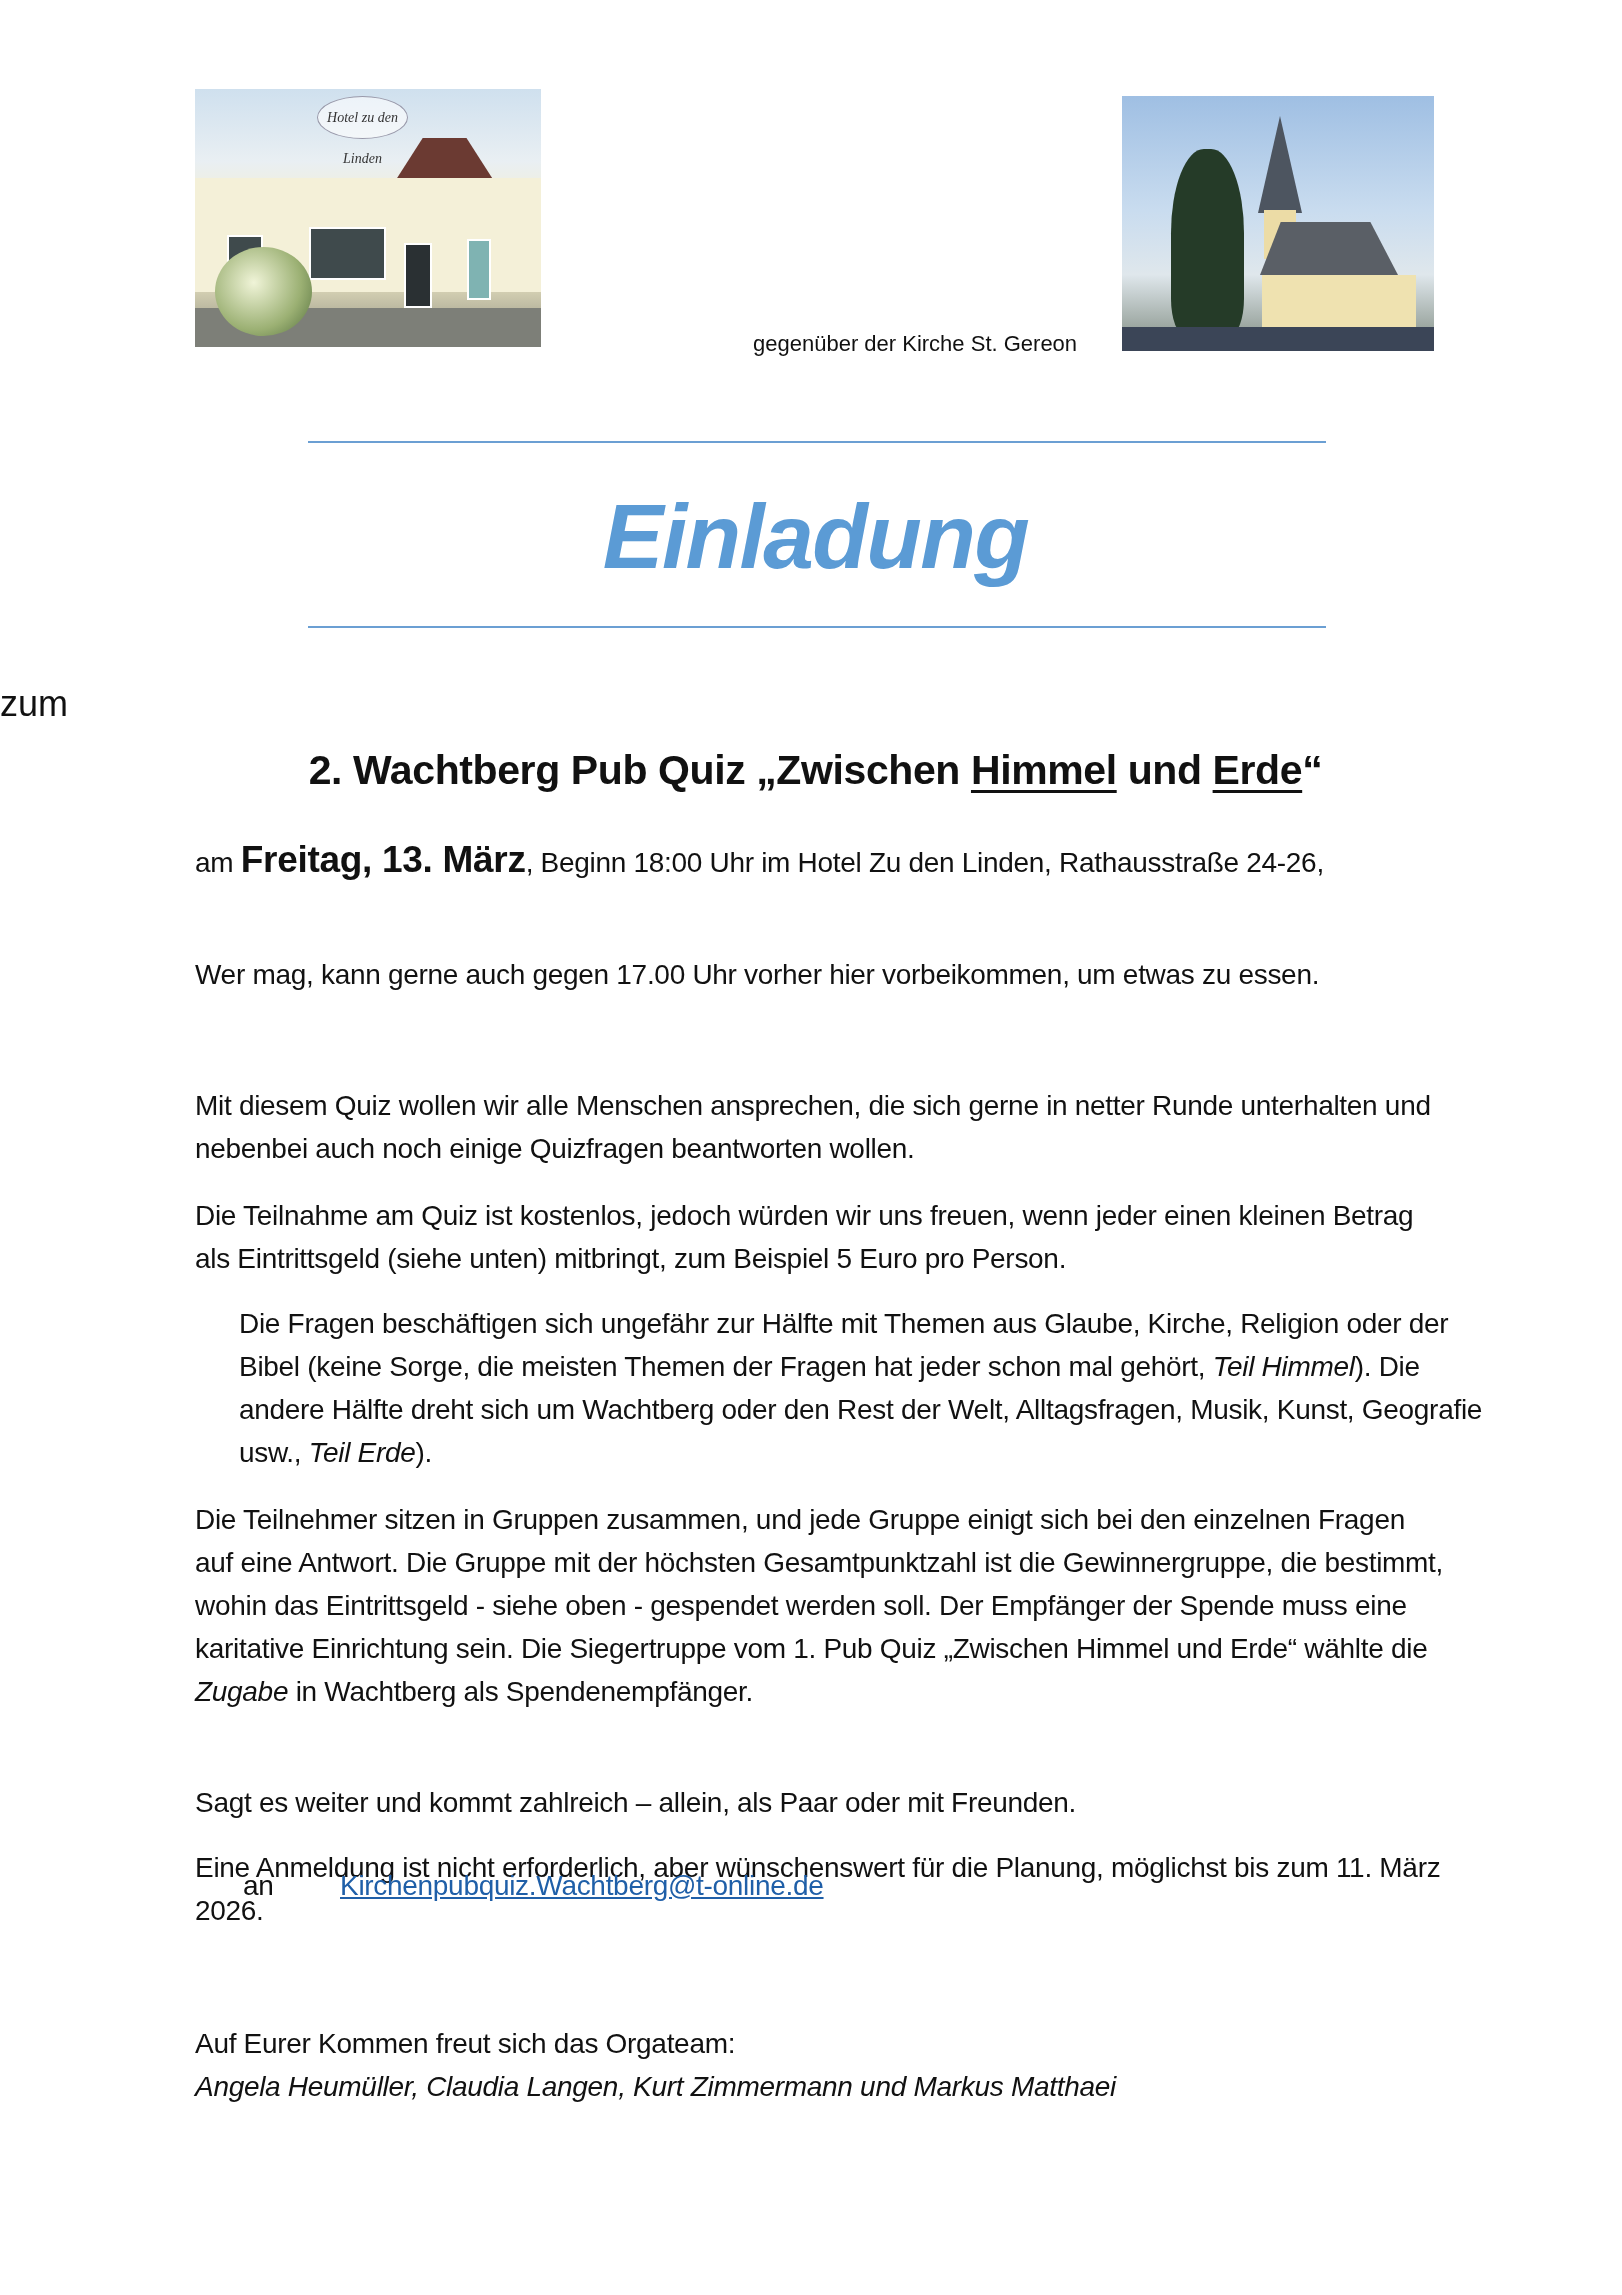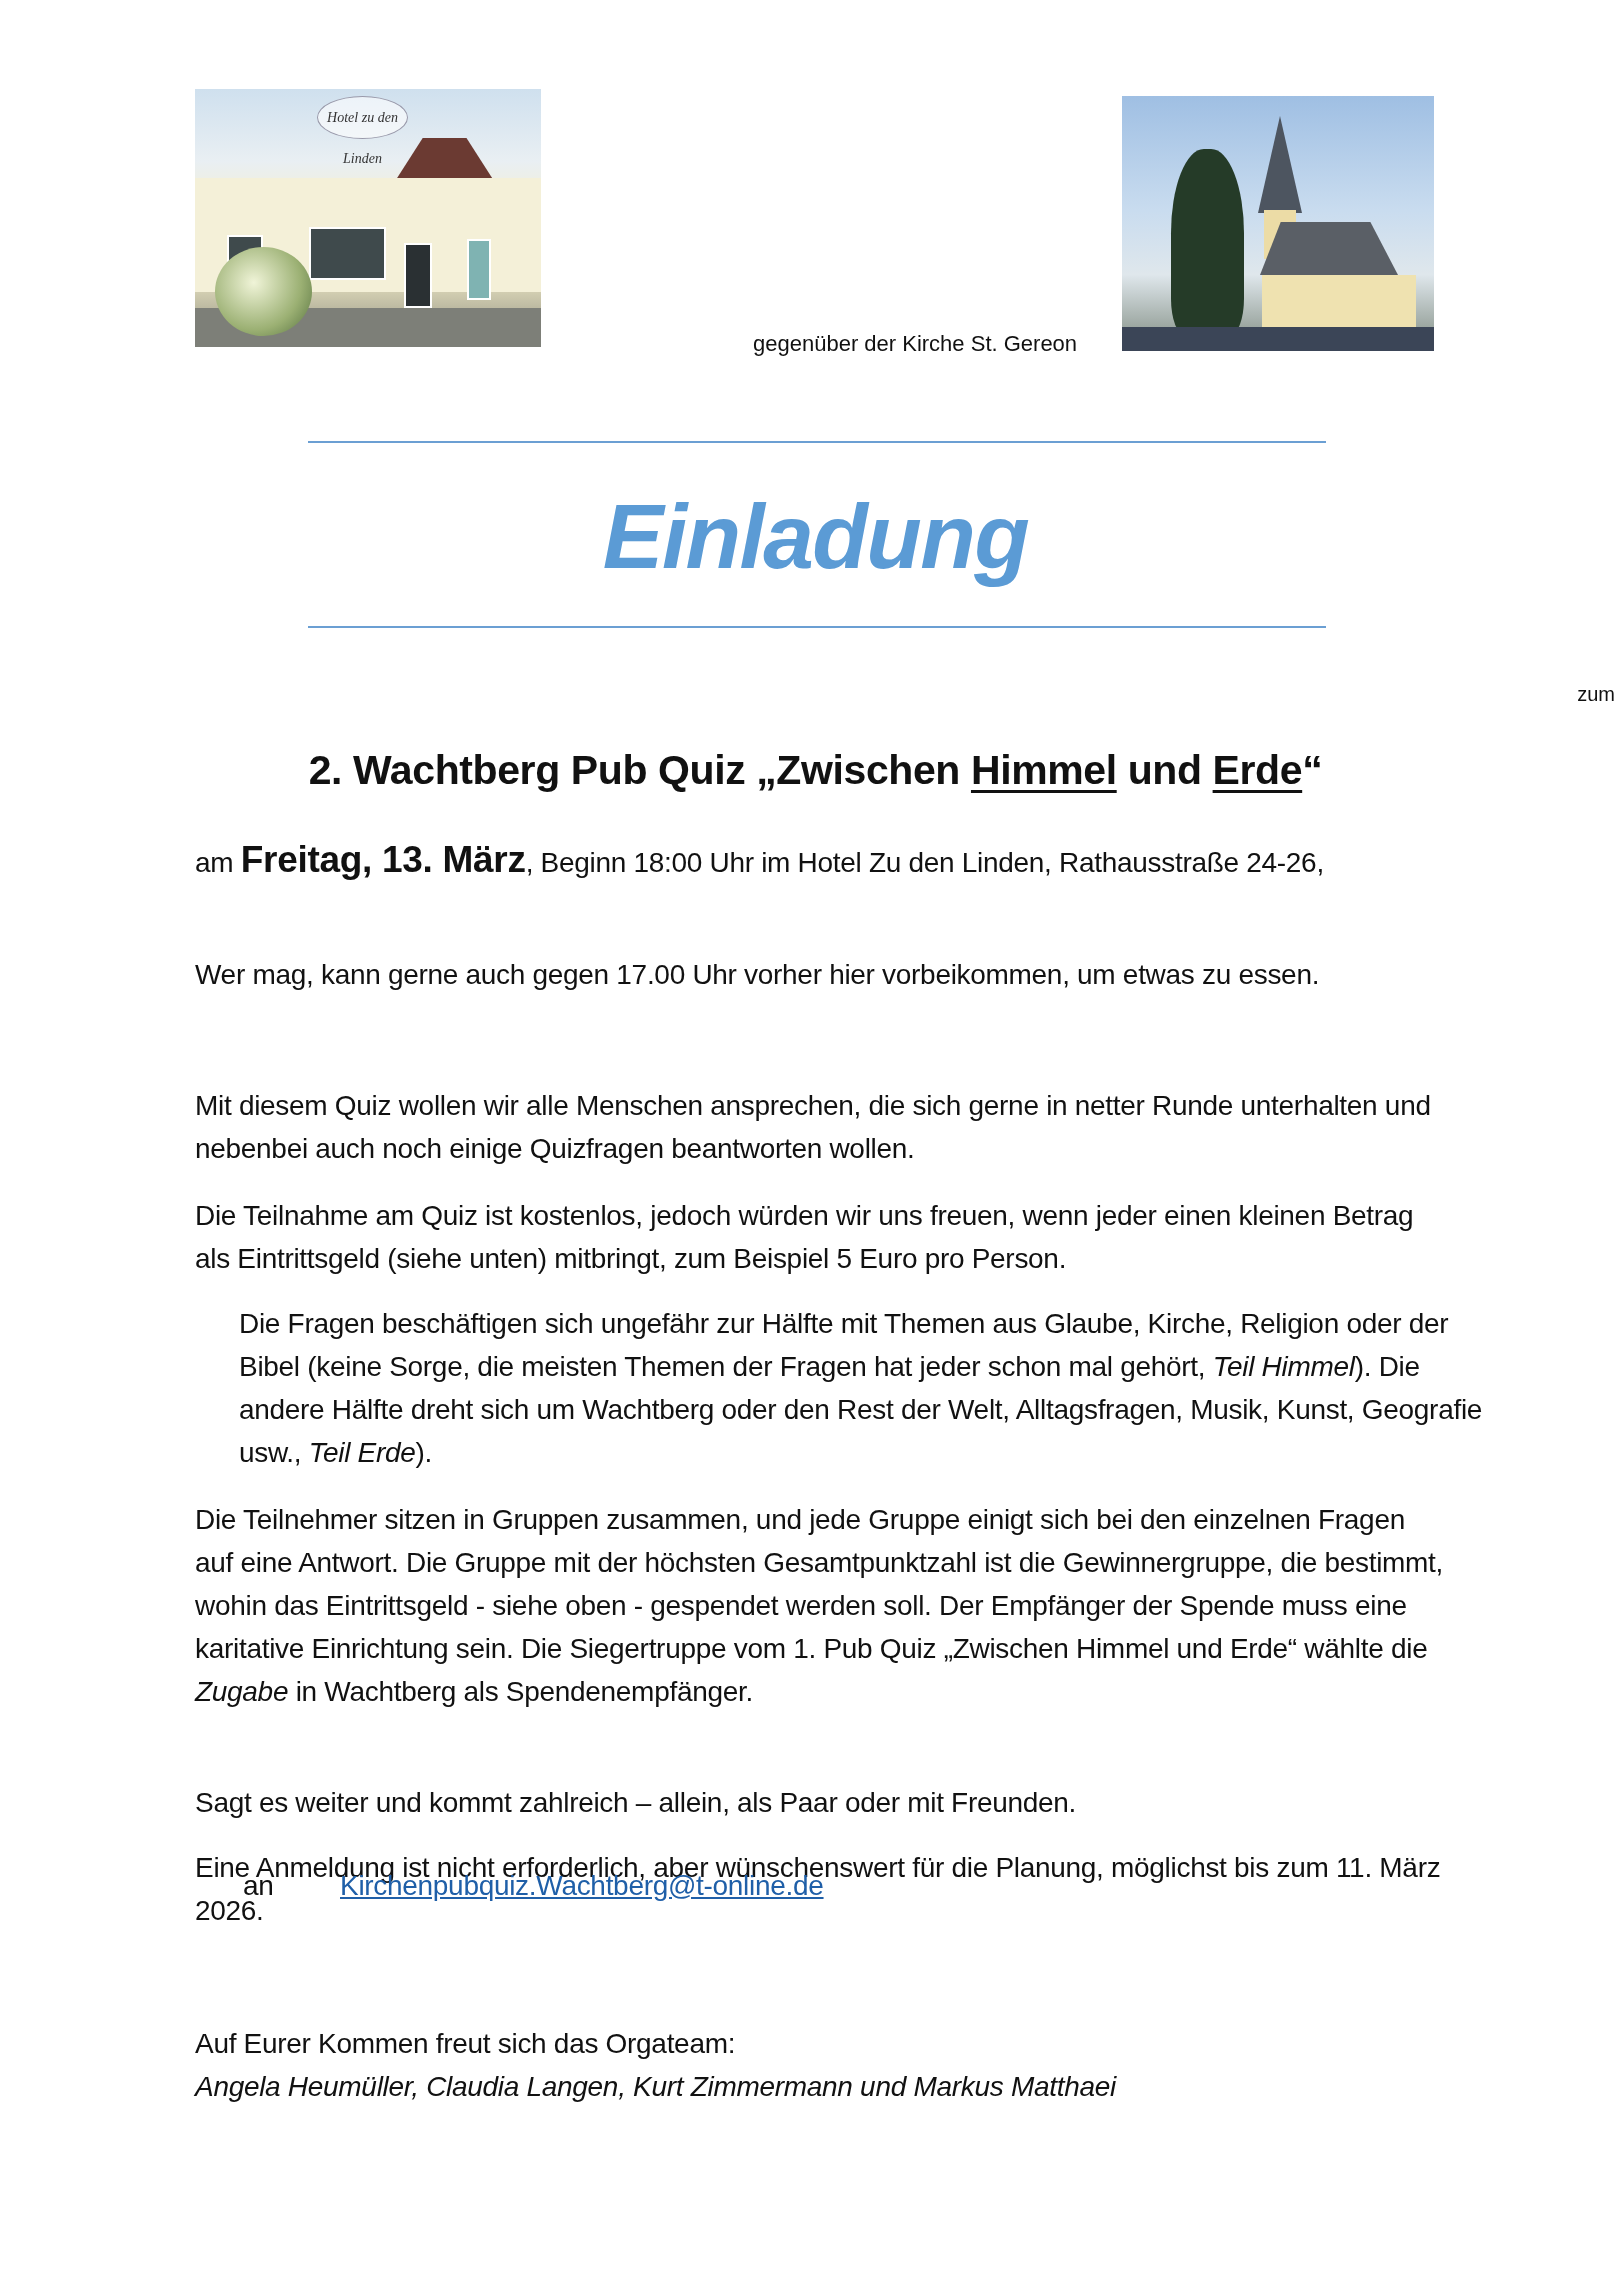--- a/index.html
+++ b/index.html
@@ -27,21 +27,21 @@
                    clip-path: polygon(50% 0, 100% 100%, 0 100%); }
   .church .tower { position:absolute; left:142px; top:114px; width:32px; height:49px; background:#ecdca6; }
   .church .nave-roof { position:absolute; left:138px; top:126px; width:138px; height:53px; background:#5a5f66;
                        clip-path: polygon(15% 0, 80% 0, 100% 100%, 0 100%); }
   .church .nave { position:absolute; left:140px; top:179px; width:154px; height:61px; background:#efe2b0; }
   .church .cars { position:absolute; left:0; top:231px; width:312px; height:23.5px; background:#3b4557; }
   .caption { left: 753px; top: 331px; font-size: 22px; color: #111; white-space: nowrap; }
   .rule { position:absolute; left: 308px; width: 1018px; height: 2.4px; background: #6b9fd3; }
   .title { left: 0; width: 1631px; top: 485px; text-align: center; font-size: 91px; font-weight: bold;
            font-style: italic; color: #5b9bd5; letter-spacing: -1.6px; }
-  .zum { left: 0; width: 1615px; top: 683px; text-align: right; font-size: 20px; }
+  .zum { left: 0; width: 1615px; top: 683px; text-align: left; font-size: 36px; }
   .heading { left: 0; width: 1631px; top: 747px; text-align: center; font-size: 41px; font-weight: bold; letter-spacing: -0.4px; }
   .heading u { text-decoration-thickness: 3.2px; text-underline-offset: 5.7px; }
   .body { position:absolute; left: 195px; width: 1250px; font-size: 28px; line-height: 43px; letter-spacing: -0.3px; }
   .body p { margin: 0; }
   .big { font-size: 37px; font-weight: bold; }
   .b { font-weight: normal; }
   .i { font-style: italic; }
   .link { color: #1f5fa8; text-decoration: underline; }
 </style>
 </head>

